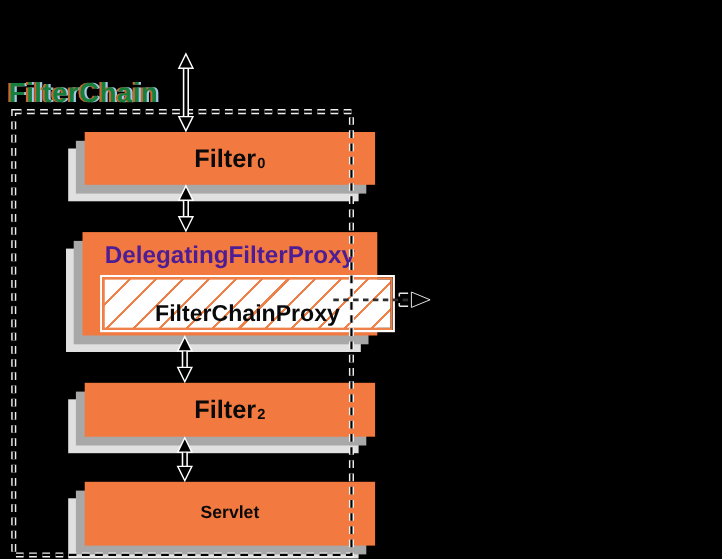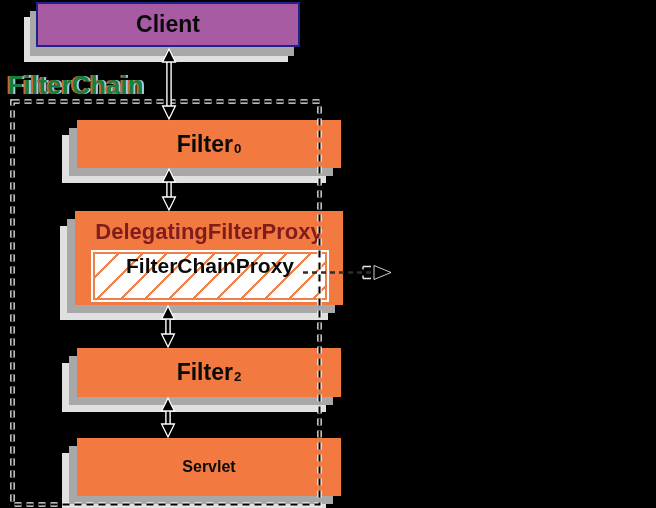--- a/index.html
+++ b/index.html
@@ -19,25 +19,25 @@
     left:36px; top:2px; width:264px; height:45px;
     background:var(--purple); border:2px solid var(--navy);
     font-size:23px;
     box-shadow:-6px 9px 0 0 var(--shadow-inner), -12px 15px 0 0 var(--shadow-outer);
   }
   #filter0 { left:36px; top:120px; width:264px; height:48px; background:var(--orange); font-size:23px; }
   #dfp     { left:34px; top:211px; width:268px; height:94px; background:var(--orange); }
   .dfp-label {
     position:absolute; left:0; top:0; width:100%; height:41px;
     display:flex; align-items:center; justify-content:center;
-    font-size:22px; font-weight:bold; color:#7f1d1d;
+    font-size:22px; font-weight:bold; color:#4c1d95;
   }
   #fcp {
-    position:absolute; left:18px; top:41px; width:234px; height:48px;
-    display:flex; align-items:flex-start; justify-content:center;
+    position:absolute; left:18px; top:41px; width:264px; height:48px;
+    display:flex; align-items:flex-end; justify-content:center;
     font-size:21px; font-weight:bold; color:#0a0a0a;
     background:repeating-linear-gradient(135deg, #ffffff 0px, #ffffff 15px, var(--hatch-orange) 15px, var(--hatch-orange) 17px);
     border:2px solid var(--hatch-orange);
     box-shadow:0 0 0 2px #ffffff;
     box-sizing:border-box;
   }
   #filter2 { left:36px; top:348px; width:264px; height:49px; background:var(--orange); font-size:23px; }
   #servlet { left:36px; top:438px; width:264px; height:58px; background:var(--orange); font-size:16px; }
   #sfc {
     left:392px; top:250px; width:259px; height:48px;
@@ -54,23 +54,20 @@
   }
   #overlay { position:absolute; left:0; top:0; width:656px; height:508px; pointer-events:none; }
 </style>
 </head>
 <body>
 
 <div class="stage">
 
   <div id="fc-label">FilterChain</div>
 
-  <div id="client" class="box">
-    <span>Client</span>
-  </div>
 
   <div id="filter0" class="box stack">
     <span>Filter</span>
       <sub>0</sub>
   </div>
 
   <div id="dfp" class="box stack">
     <div class="dfp-label">DelegatingFilterProxy</div>
     <div id="fcp">
       <span>FilterChainProxy</span>

